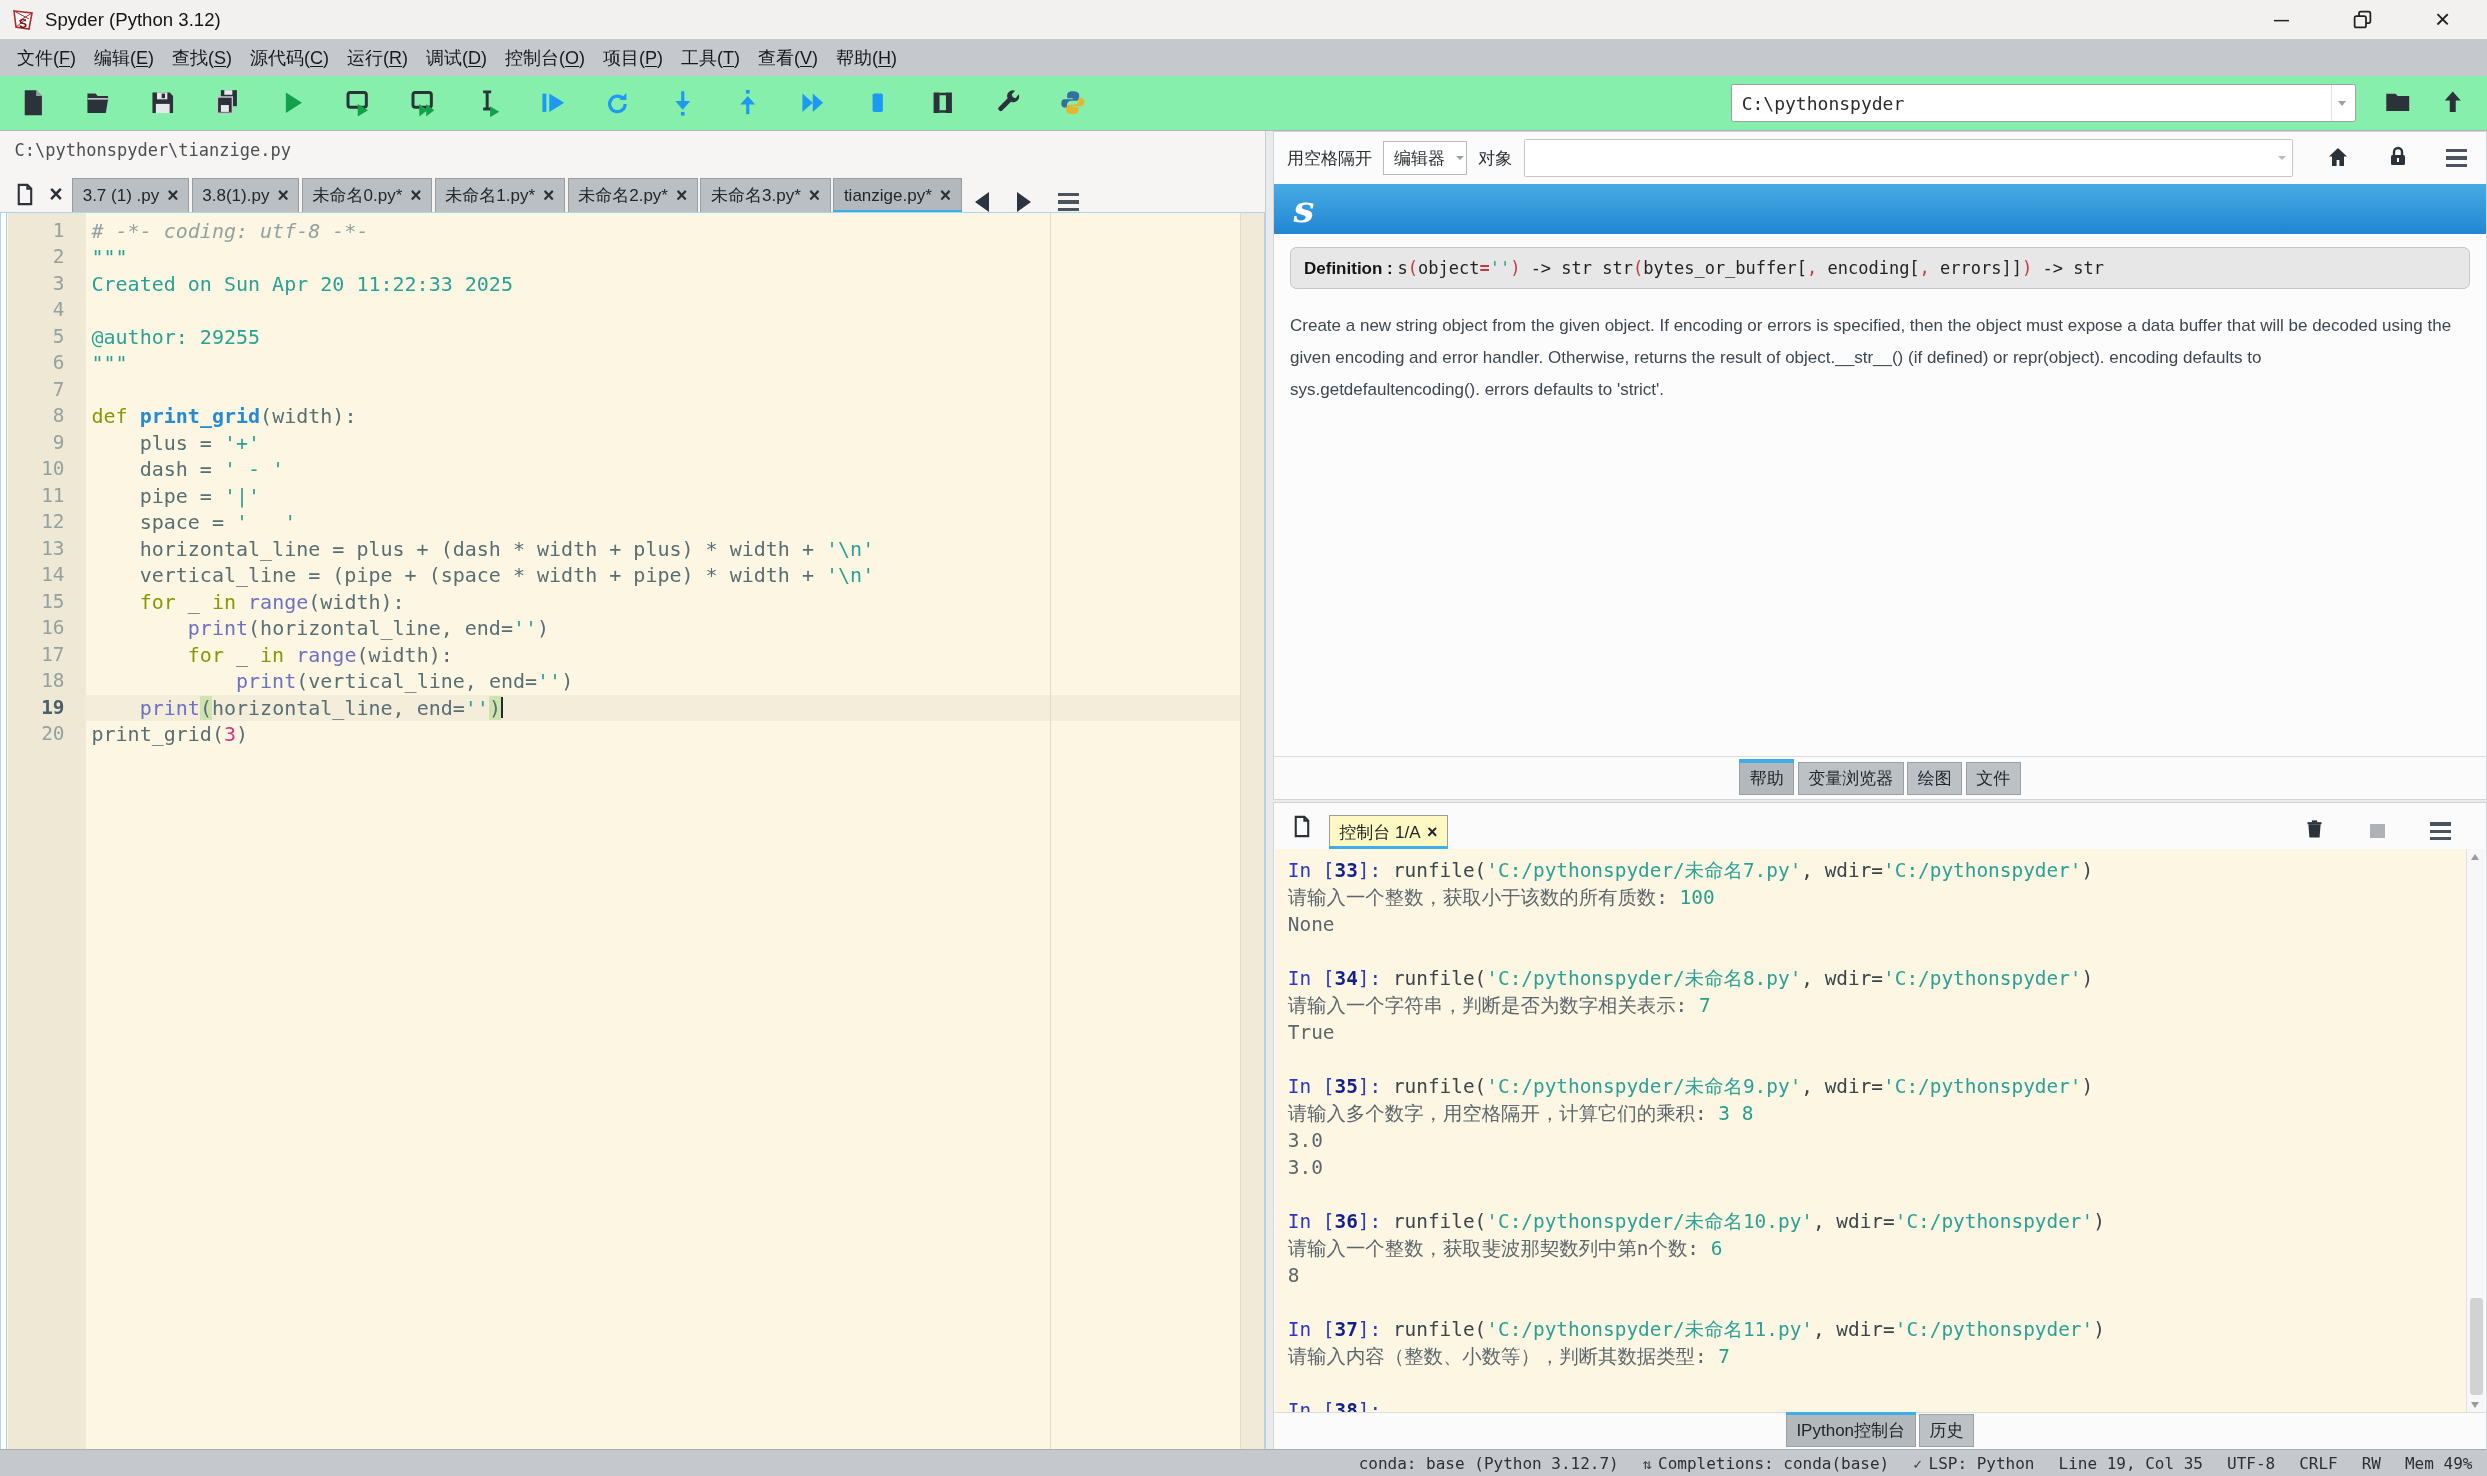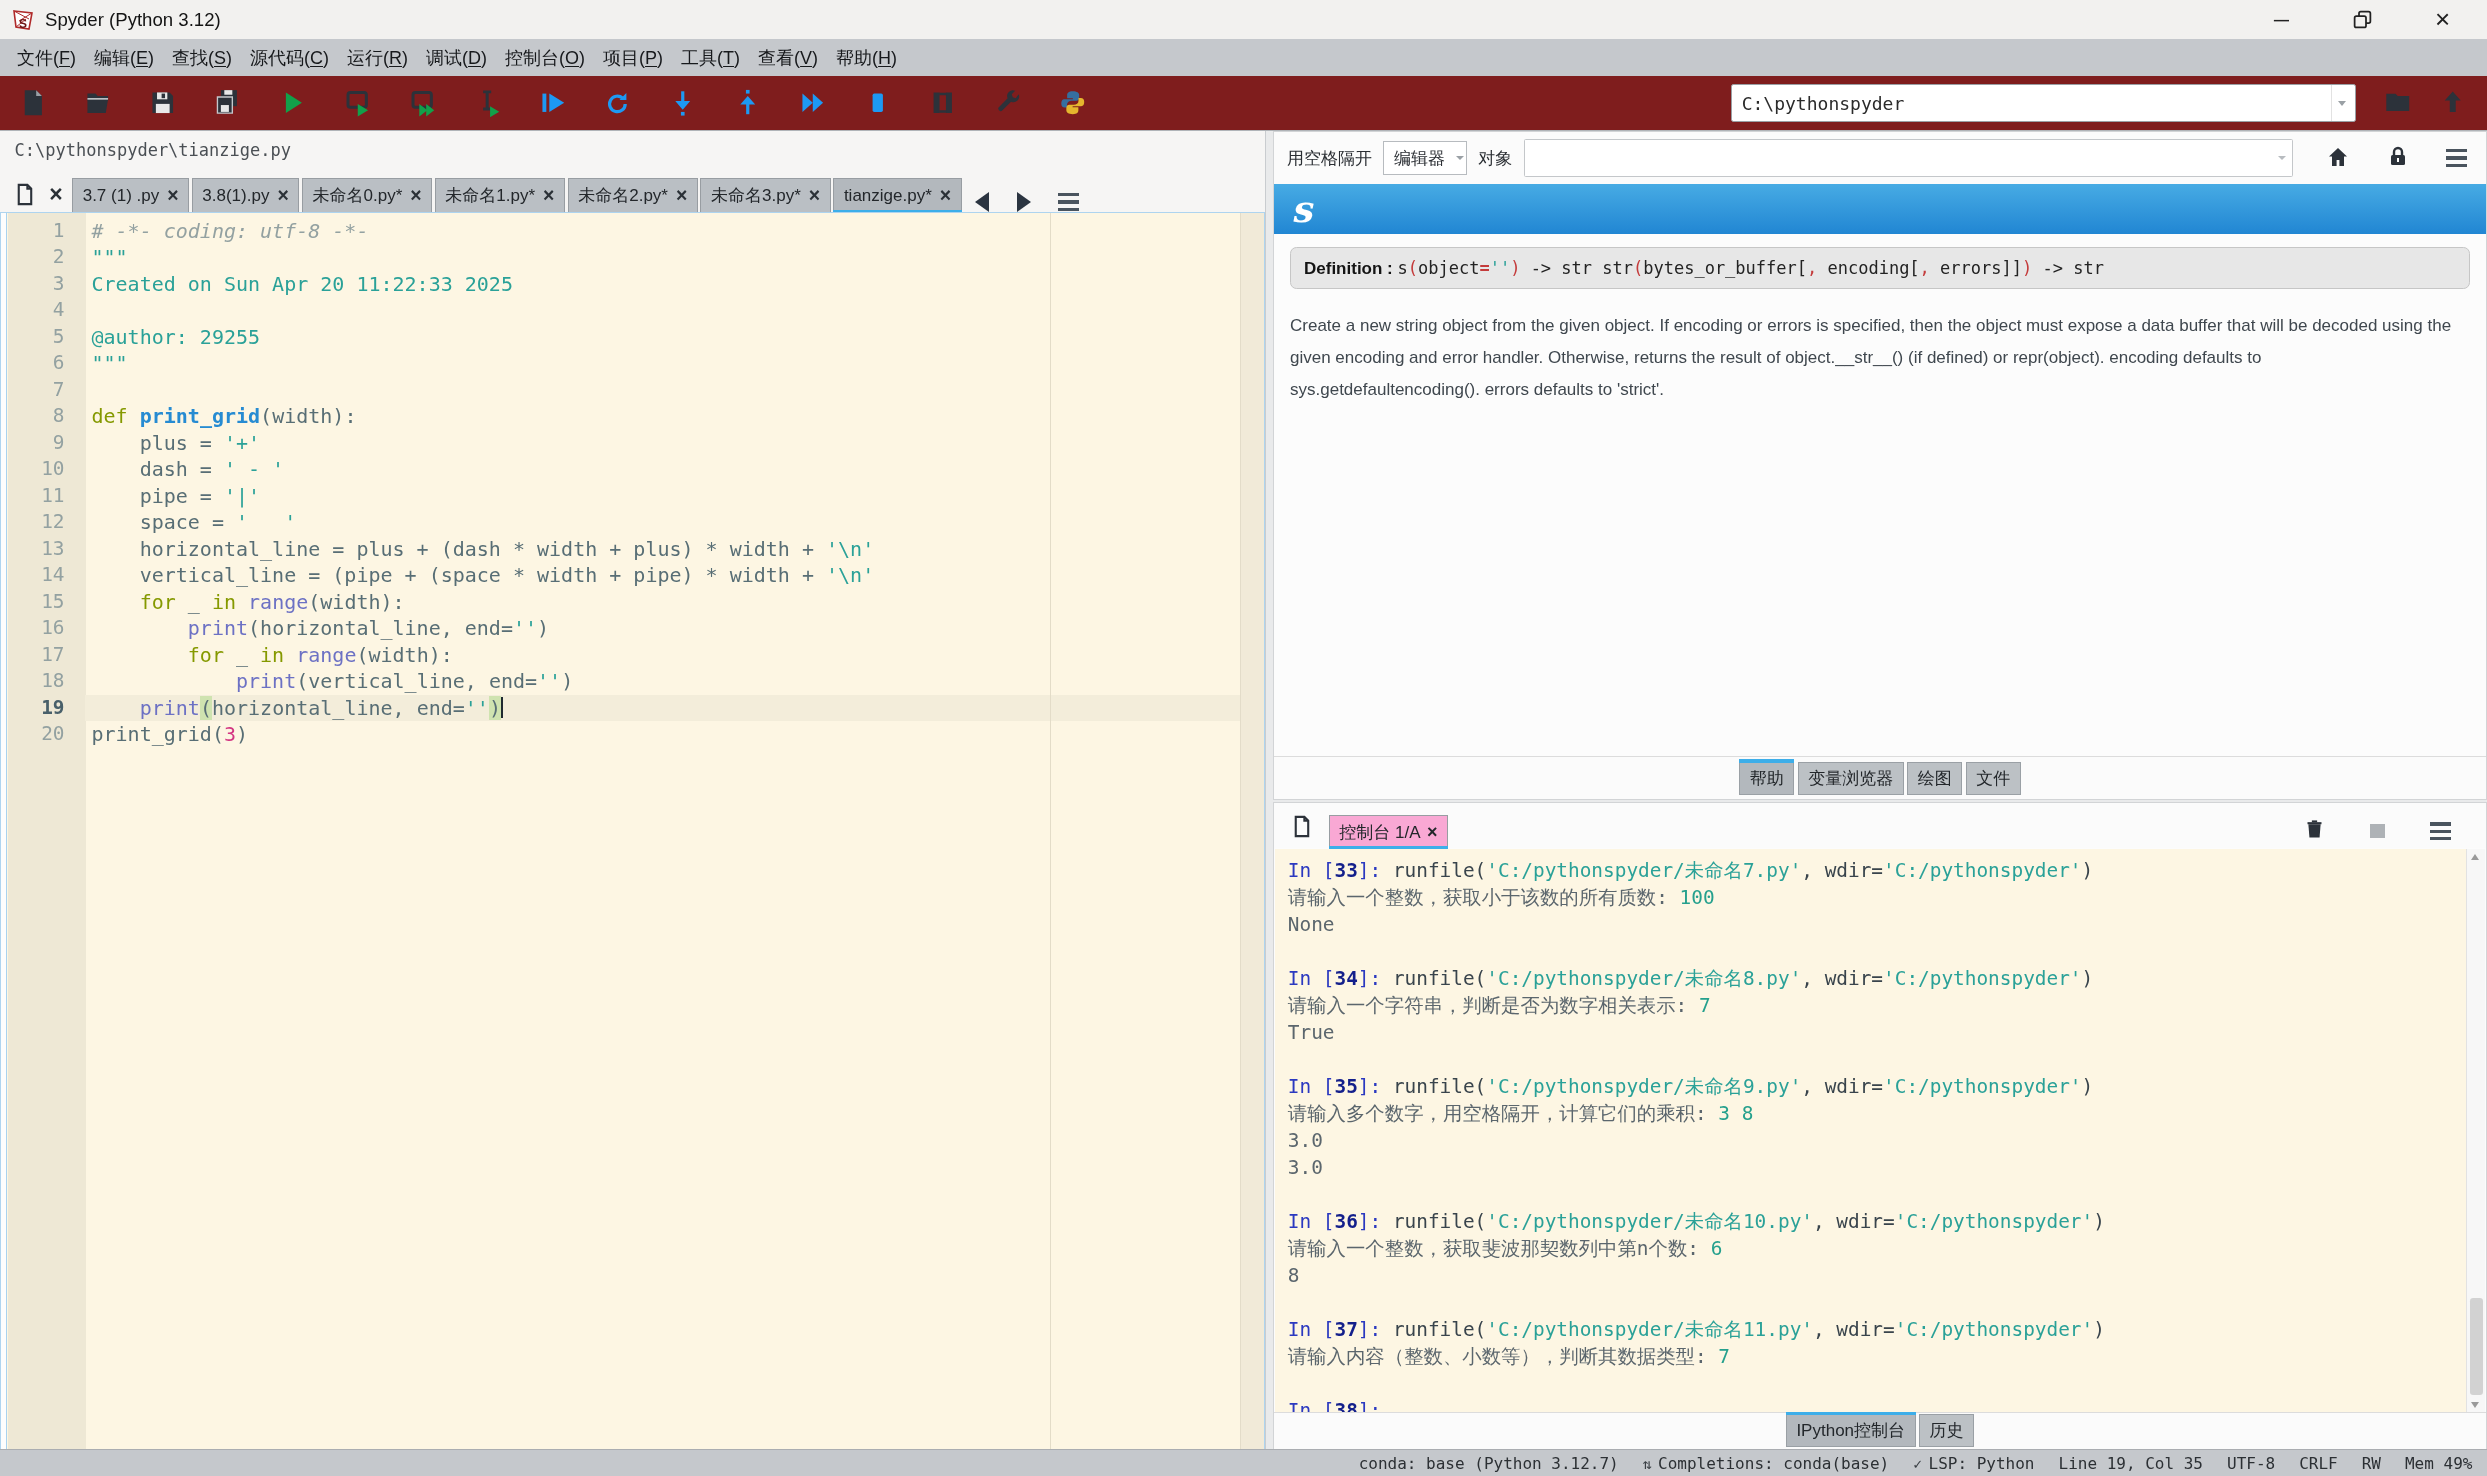--- a/index.html
+++ b/index.html
@@ -14,21 +14,21 @@
   .wincontrols{margin-left:auto;display:flex;align-items:center;gap:53px;padding-right:19.4px;}
   .wc{width:27.5px;height:27.5px;display:flex;align-items:center;justify-content:center;font-size:21px;color:#222;}
 
   
   .menubar{position:absolute;left:0;top:39px;right:0;height:37px;background:#c5c8cc;
     border-bottom:0.8px solid #b4b8bc;display:flex;align-items:center;padding-left:8px;font-size:18px;color:#17191c;}
   .menu-item{padding:0 9px;}
   .menu-item u{text-underline-offset:2.4px;}
 
   
-  .toolbar{position:absolute;left:0;top:76px;right:0;height:55px;background:#7f1d1d;
+  .toolbar{position:absolute;left:0;top:76px;right:0;height:55px;background:#86efac;
     border-bottom:0.8px solid #b0b4b8;display:flex;align-items:center;padding-left:18px;box-sizing:border-box;}
   .tbtn{width:29px;height:29px;margin-right:36px;display:flex;align-items:center;justify-content:center;}
   .tbtn svg{width:27.5px;height:27.5px;}
   .tb-right{margin-left:auto;display:flex;align-items:center;padding-right:21px;gap:27.5px;}
   .pathbox{position:relative;width:623px;height:36px;background:#ffffff;border:0.8px solid #9aa0a5;border-radius:2.4px;}
   .pathbox input{position:absolute;inset:0;border:0;outline:none;background:transparent;
     font-family:"DejaVu Sans Mono","Liberation Mono",monospace;font-size:18px;color:#2b2b2b;padding:0 29px 0 9.7px;}
   .patharrow{position:absolute;right:3.2px;top:0;bottom:0;width:19.4px;display:flex;align-items:center;justify-content:center;
     border-left:0.8px solid #e2e2e2;}
   .patharrow i{width:0;height:0;border-left:4.9px solid transparent;border-right:4.9px solid transparent;border-top:5.7px solid #9aa0a5;}
@@ -105,21 +105,21 @@
   .helppara{margin-top:21px;font-size:17px;line-height:32px;color:#3f474e;max-width:1166px;}
   .paneltabs{position:absolute;left:0;right:0;bottom:0;height:42px;background:#fbfbfb;border-top:0.8px solid #dcdcdc;
     display:flex;align-items:center;justify-content:center;gap:3.2px;}
   .ptab{position:relative;padding:4px 9.7px;background:#bcc1c5;border:0.8px solid #9aa0a5;font-size:17px;color:#23272b;}
   .ptab.active{background:#b3b8bd;}
   .ptab.active::before{content:"";position:absolute;left:-0.8px;right:-0.8px;top:-3.2px;height:3.2px;background:#3daee9;}
 
   .console-pane{position:absolute;left:1273px;top:802px;right:0;bottom:27.5px;background:#fcfcfc;
     border:0.8px solid #d2d4d6;box-sizing:border-box;}
   .con-tabbar{height:45px;display:flex;align-items:flex-end;padding:0 11.3px;background:#fbfbfb;}
-  .con-tab{display:flex;align-items:center;height:32px;padding:0 9.7px;background:#f9a8d4;
+  .con-tab{display:flex;align-items:center;height:32px;padding:0 9.7px;background:#fef9c3;
     border:0.8px solid #989da2;border-bottom:none;font-size:17px;color:#23272b;position:relative;margin-left:11.3px;}
   .con-tab::after{content:"";position:absolute;left:-0.8px;right:-0.8px;bottom:-2.4px;height:4px;background:#3daee9;}
   .con-tab .x{margin-left:6.5px;font-size:18px;font-weight:bold;}
   .con-icons{margin-left:auto;display:flex;align-items:center;gap:45px;padding-right:24px;padding-bottom:4.9px;}
   .con-icons svg{width:21px;height:21px;}
   .graysq{width:14.6px;height:14.6px;background:#aeb2b6;}
   .con-content{position:absolute;left:0.8px;top:46px;right:18.6px;bottom:36px;background:#fdf6e3;
     padding:8px 0 0 13px;overflow:hidden;}
   .cline{height:27px;line-height:27px;white-space:pre;
     font-family:"DejaVu Sans Mono","Liberation Mono",monospace;font-size:19.4px;color:#39444c;}

